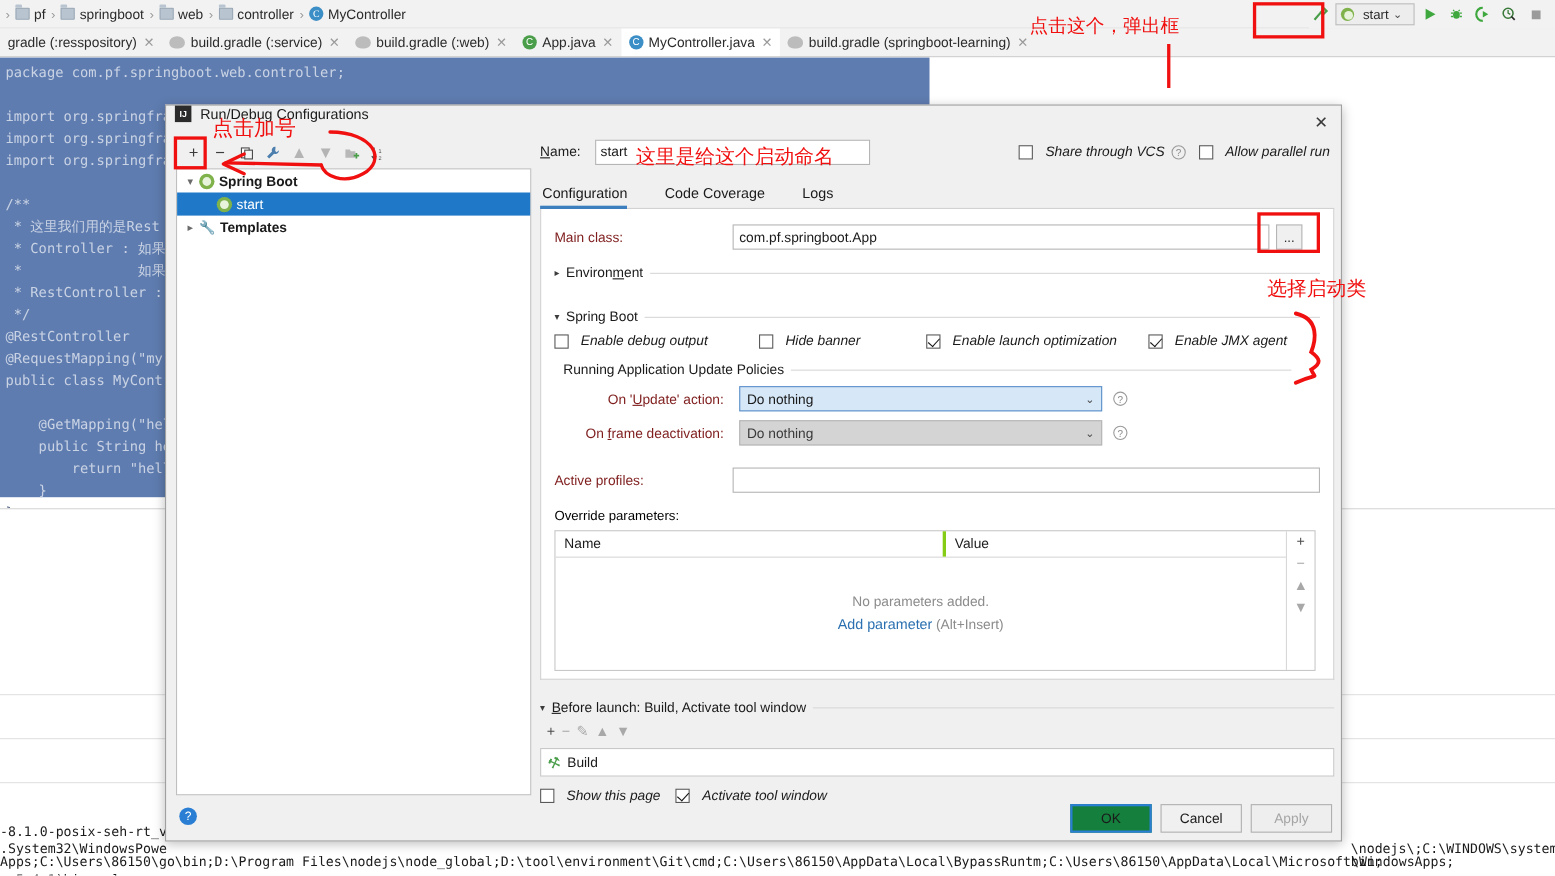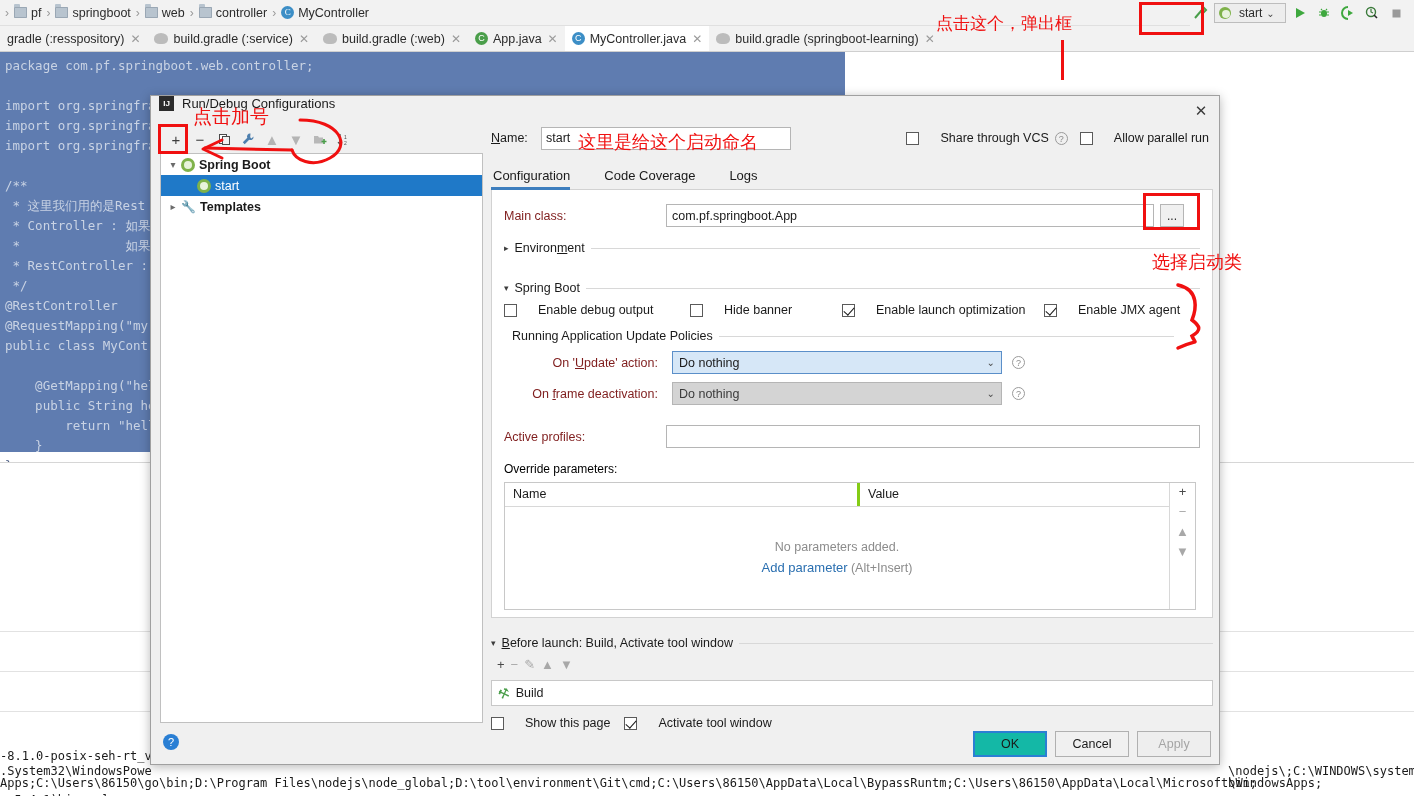--- a/index.html
+++ b/index.html
@@ -152,21 +152,21 @@
 
   
   .form { position: absolute; left: 340px; top: 30px; width: 722px; height: 595px; }
   .name-row { display: flex; align-items: center; height: 24px; position: relative; }
   .lbl { font-size: 12.5px; color: #1a1a1a; }
   .ul { text-decoration: underline; }
   .name-input {
     width: 250px; height: 23px; border: 1px solid #b5b5b5; background: #fff;
     font-size: 12.5px; padding: 0 4px; color: #1a1a1a; line-height: 21px;
   }
-  .cb { display: inline-flex; align-items: center; gap: 21px; font-size: 12.5px; color: #1a1a1a; }
+  .cb { display: inline-flex; align-items: center; gap: 11px; font-size: 12.5px; color: #1a1a1a; font-style: italic; }
   .box {
     width: 13px; height: 13px; border: 1px solid #5a5a5a; background: #fff;
     display: inline-block; position: relative; flex: none;
   }
   .box.checked::after {
     content: ""; position: absolute; left: 3px; top: 0px; width: 5px; height: 9px;
     border: solid #1a1a1a; border-width: 0 1.6px 1.6px 0; transform: rotate(42deg);
   }
   .help-circ {
     width: 13px; height: 13px; border-radius: 50%; border: 1px solid #9a9a9a;
@@ -241,21 +241,21 @@
 
   .dlg-footer { position: absolute; left: 0; bottom: 0; width: 1070px; height: 40px; }
   .q-badge {
     position: absolute; left: 12px; top: 10px; width: 16px; height: 16px; border-radius: 50%;
     background: #2a7fd4; color: #fff; font-size: 11px; line-height: 16px; text-align: center;
   }
   .btn {
     height: 26px; min-width: 74px; border: 1px solid #b0b0b0; background: #f0f0f0;
     font-size: 12.5px; color: #1a1a1a; display: flex; align-items: center; justify-content: center;
   }
-  .btn.default { border: 2px solid #2a7fd4; background: #14b8a6; }
+  .btn.default { border: 2px solid #2a7fd4; background: #15803d; }
   .btn.disabled { color: #a5a5a5; background: #eeeeee; }
 
   
   .ann {
     position: absolute; color: #f01010; font-family: "DejaVu Sans", sans-serif;
     font-size: 18px; white-space: nowrap; pointer-events: none;
   }
   .redbox { position: absolute; border: 3px solid #f01010; pointer-events: none; }
   .redline { position: absolute; background: #f01010; pointer-events: none; }
   svg.overlay { position: absolute; left: 0; top: 0; width: 1414px; height: 796px; pointer-events: none; }

